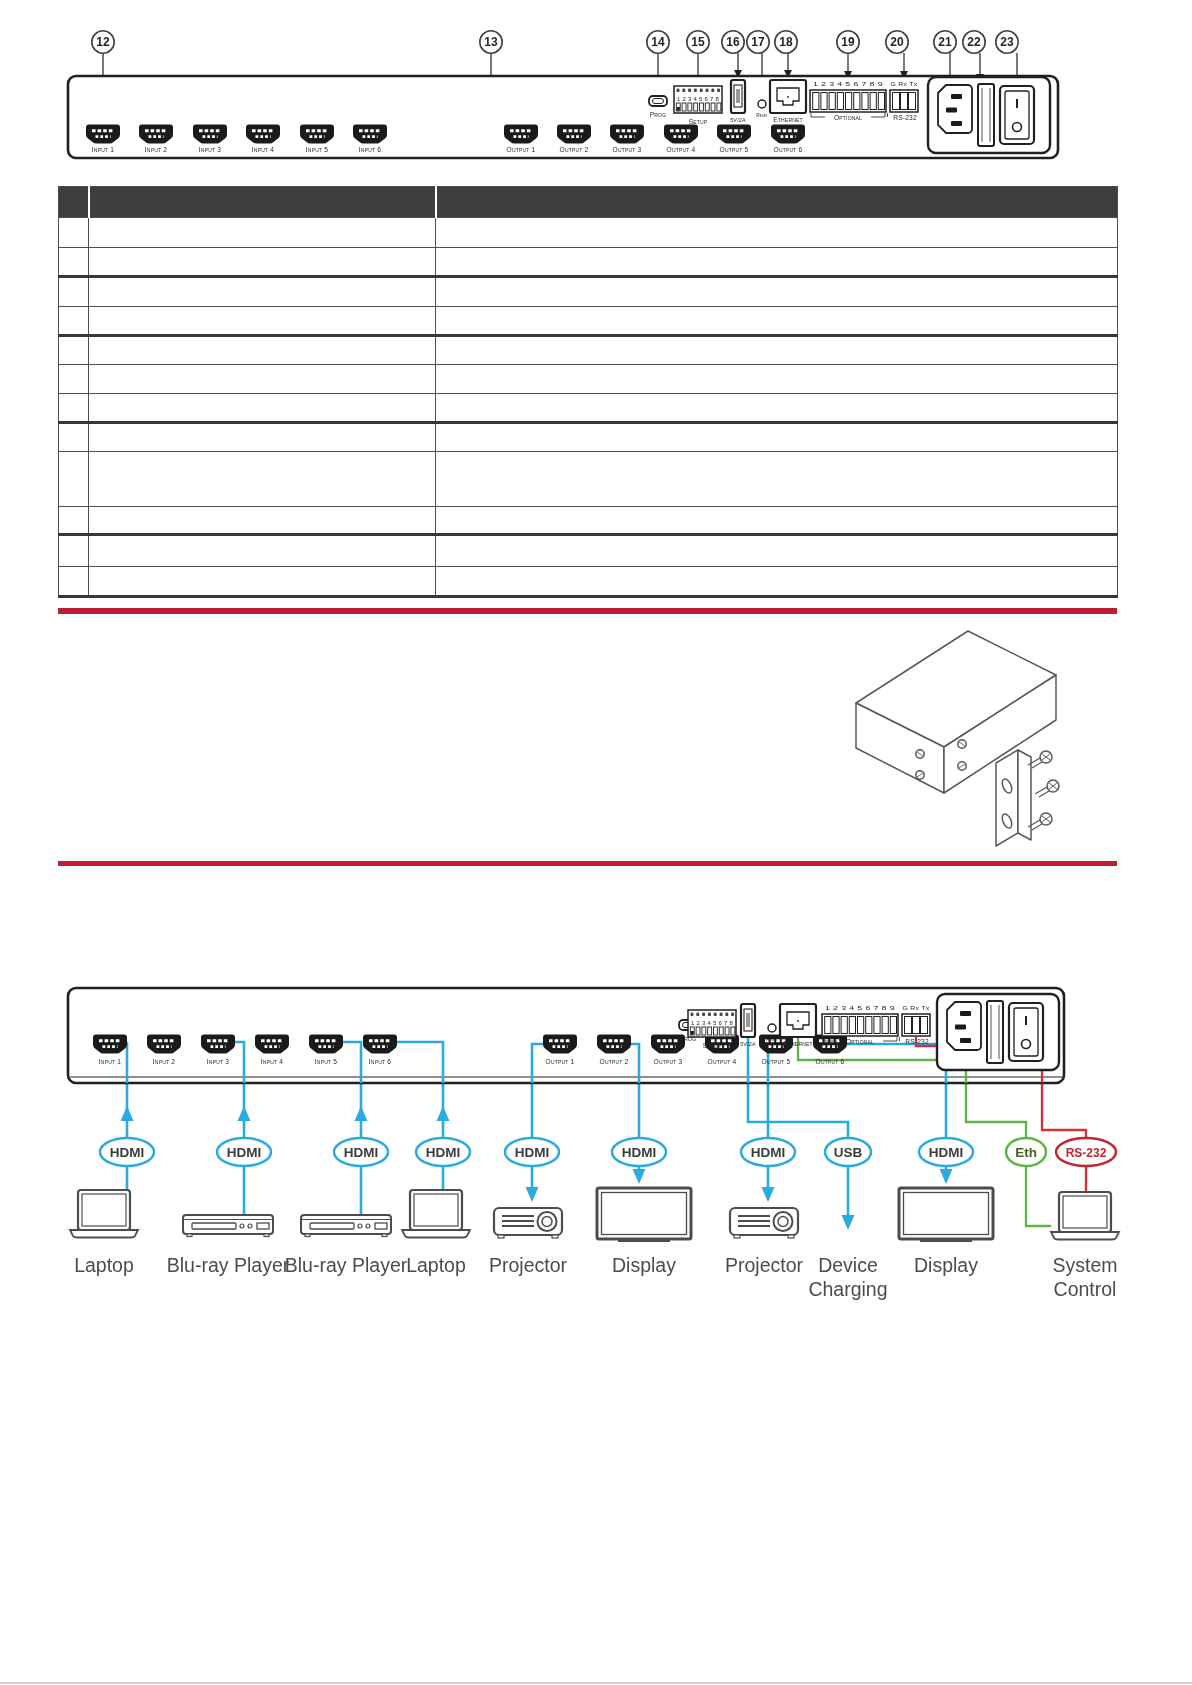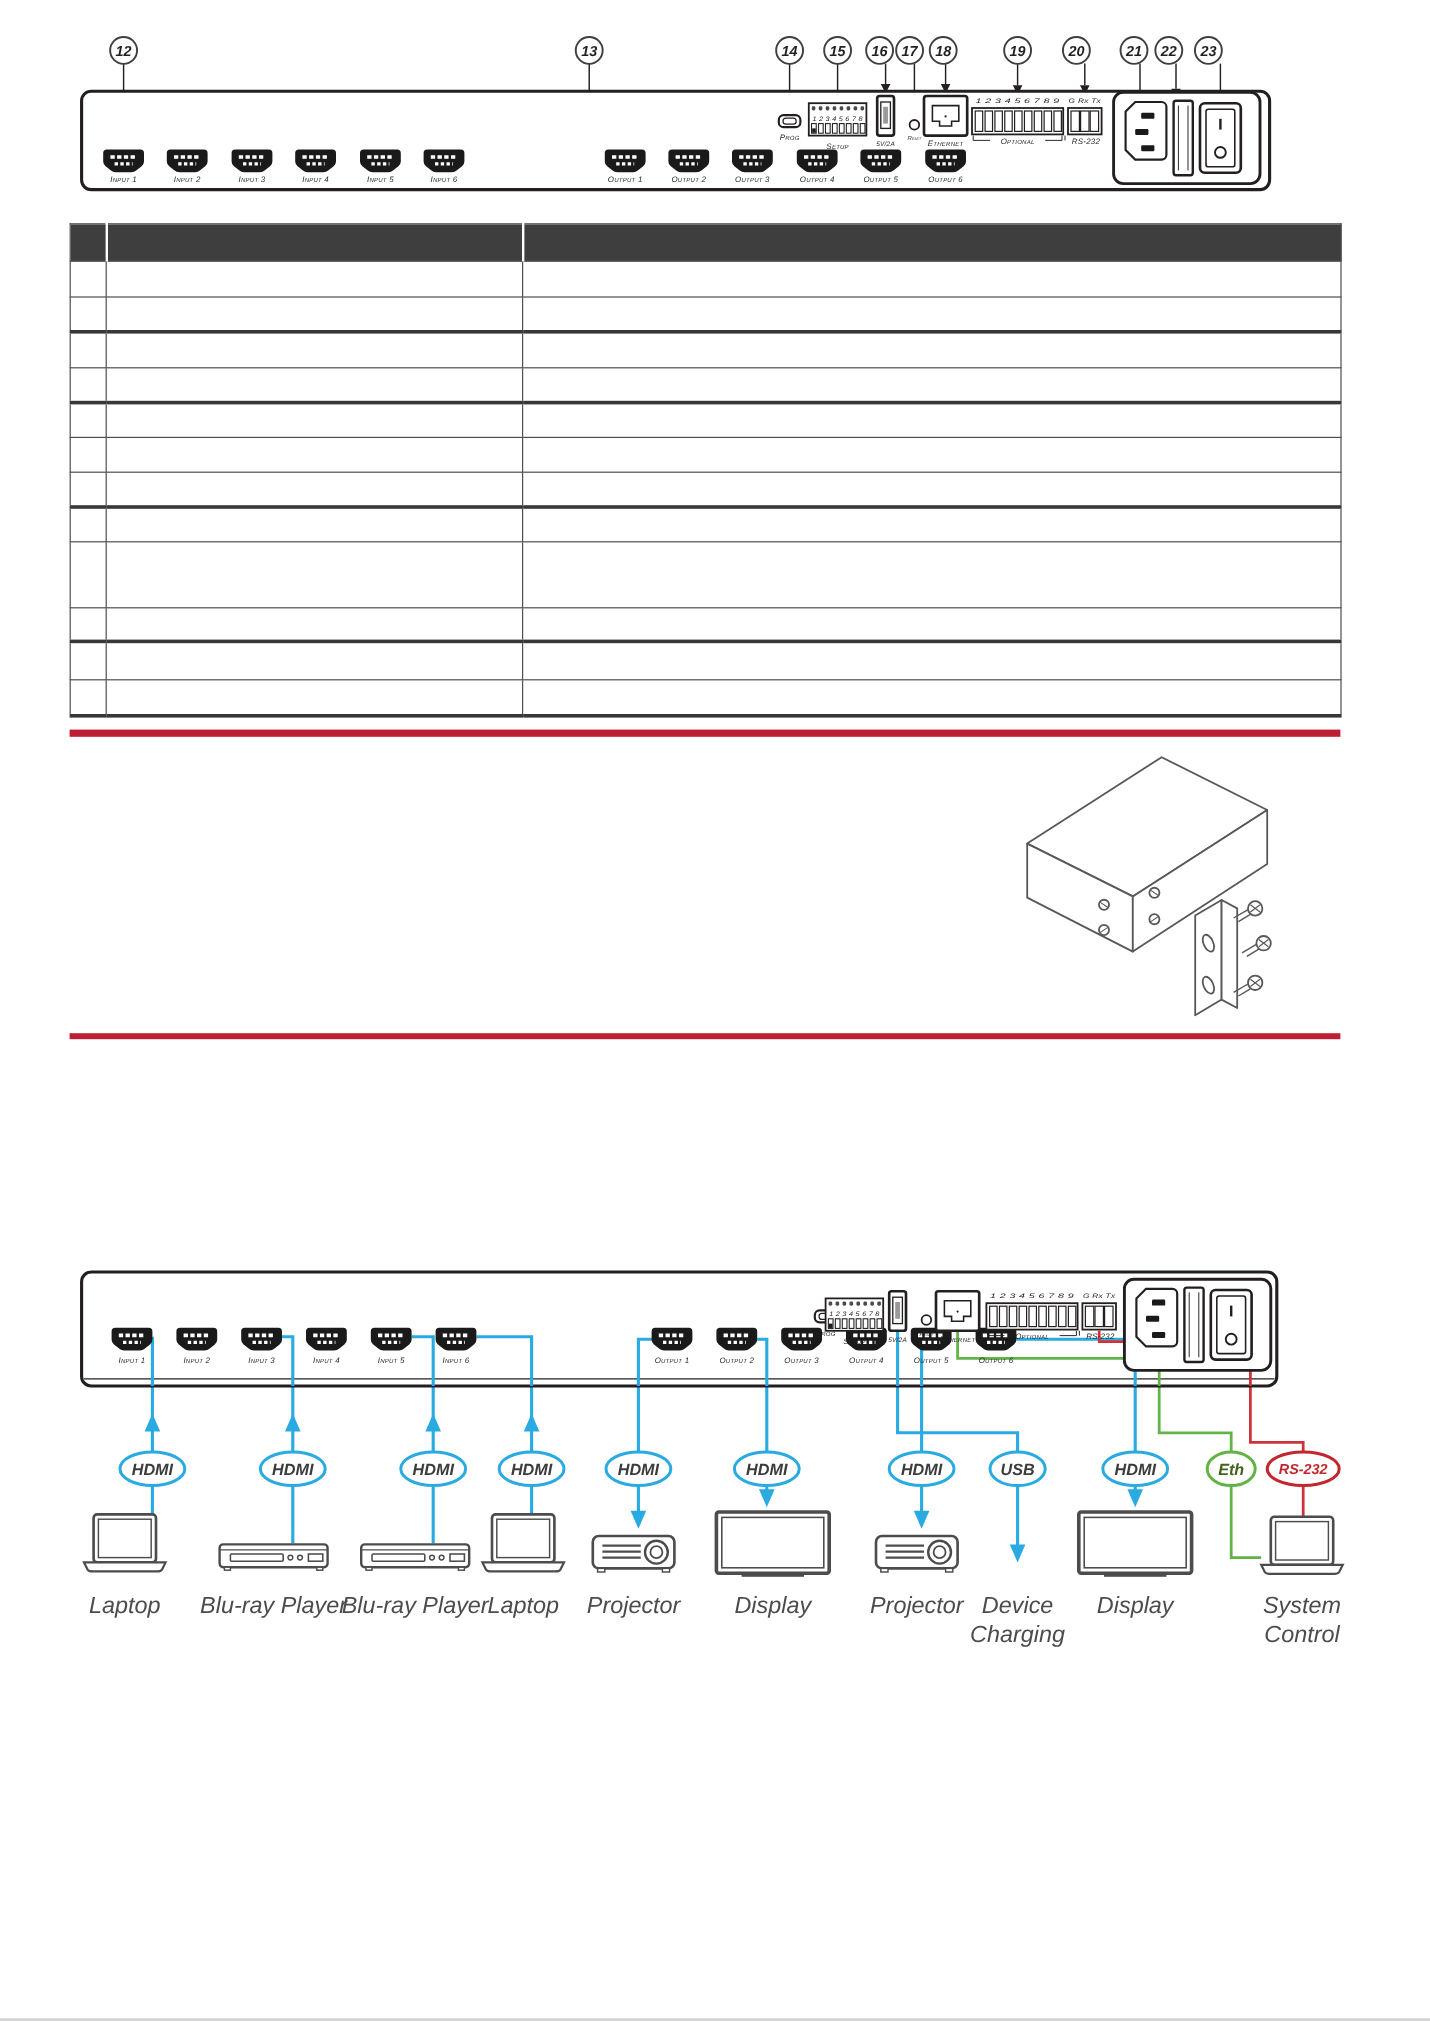--- a/index.html
+++ b/index.html
@@ -1,17 +1,17 @@
 <!DOCTYPE html>
 <html><head>
 <meta charset="utf-8">
 <style>
   html,body{margin:0;padding:0;background:#fff;}
   body{width:1192px;height:1685px;position:relative;font-family:"Liberation Sans",sans-serif;overflow:hidden;}
-  .abs{position:absolute;font-style:italic;}
+  .abs{position:absolute;}
   svg text{font-family:"Liberation Sans",sans-serif;}
   .sc{font-variant:small-caps;fill:#231f20;text-anchor:middle;}
   .s6{font-size:6.6px;letter-spacing:.2px;}
   .s5{font-size:5.4px;letter-spacing:.2px;}
   .s45{font-size:4.9px;}
   .num{font-size:12px;fill:#231f20;text-anchor:middle;font-weight:600;}
   .oval-t{font-size:13.5px;font-weight:bold;fill:#3c3c3d;text-anchor:middle;}
   .oval-t.red{fill:#c1272d;font-size:12px;}
   .oval-t.green{fill:#44631e;}
   .dlabel{font-size:19.5px;fill:#4c4c4c;text-anchor:middle;}
@@ -400,21 +400,21 @@
       <path d="M190,205 l-12,7 M192,209 l-10,6" stroke-width="1.2"></path>
       <circle cx="196" cy="204" r="6"></circle>
           <path d="M192,201 l8,6 M192,207 l8,-6" stroke-width="1"></path>
     </g>
   </g>
 </svg>
 </div>
 
 <div class="abs redbar" style="left:58px;top:861px;width:1059px;height:5px"></div>
 
-<div class="abs" style="left:0;top:1052px;width:1000px;height:345px">
+<div class="abs" style="left:0;top:980px;width:1000px;height:345px">
 <svg width="1192" height="345" viewBox="0 0 1192 345">
 
   <g>
     <path class="cab" d="M127,62 V212"></path>
     <path class="cab" d="M235,62 H244 V234"></path>
     <path class="cab" d="M343,62 H361 V234"></path>
     <path class="cab" d="M397,62 H443 V210"></path>
     <path class="cab" d="M544,64 H532 V208"></path>
     <path class="cab" d="M631,64 H639 V190"></path>
     <path class="cab" d="M768,64 V208"></path>

